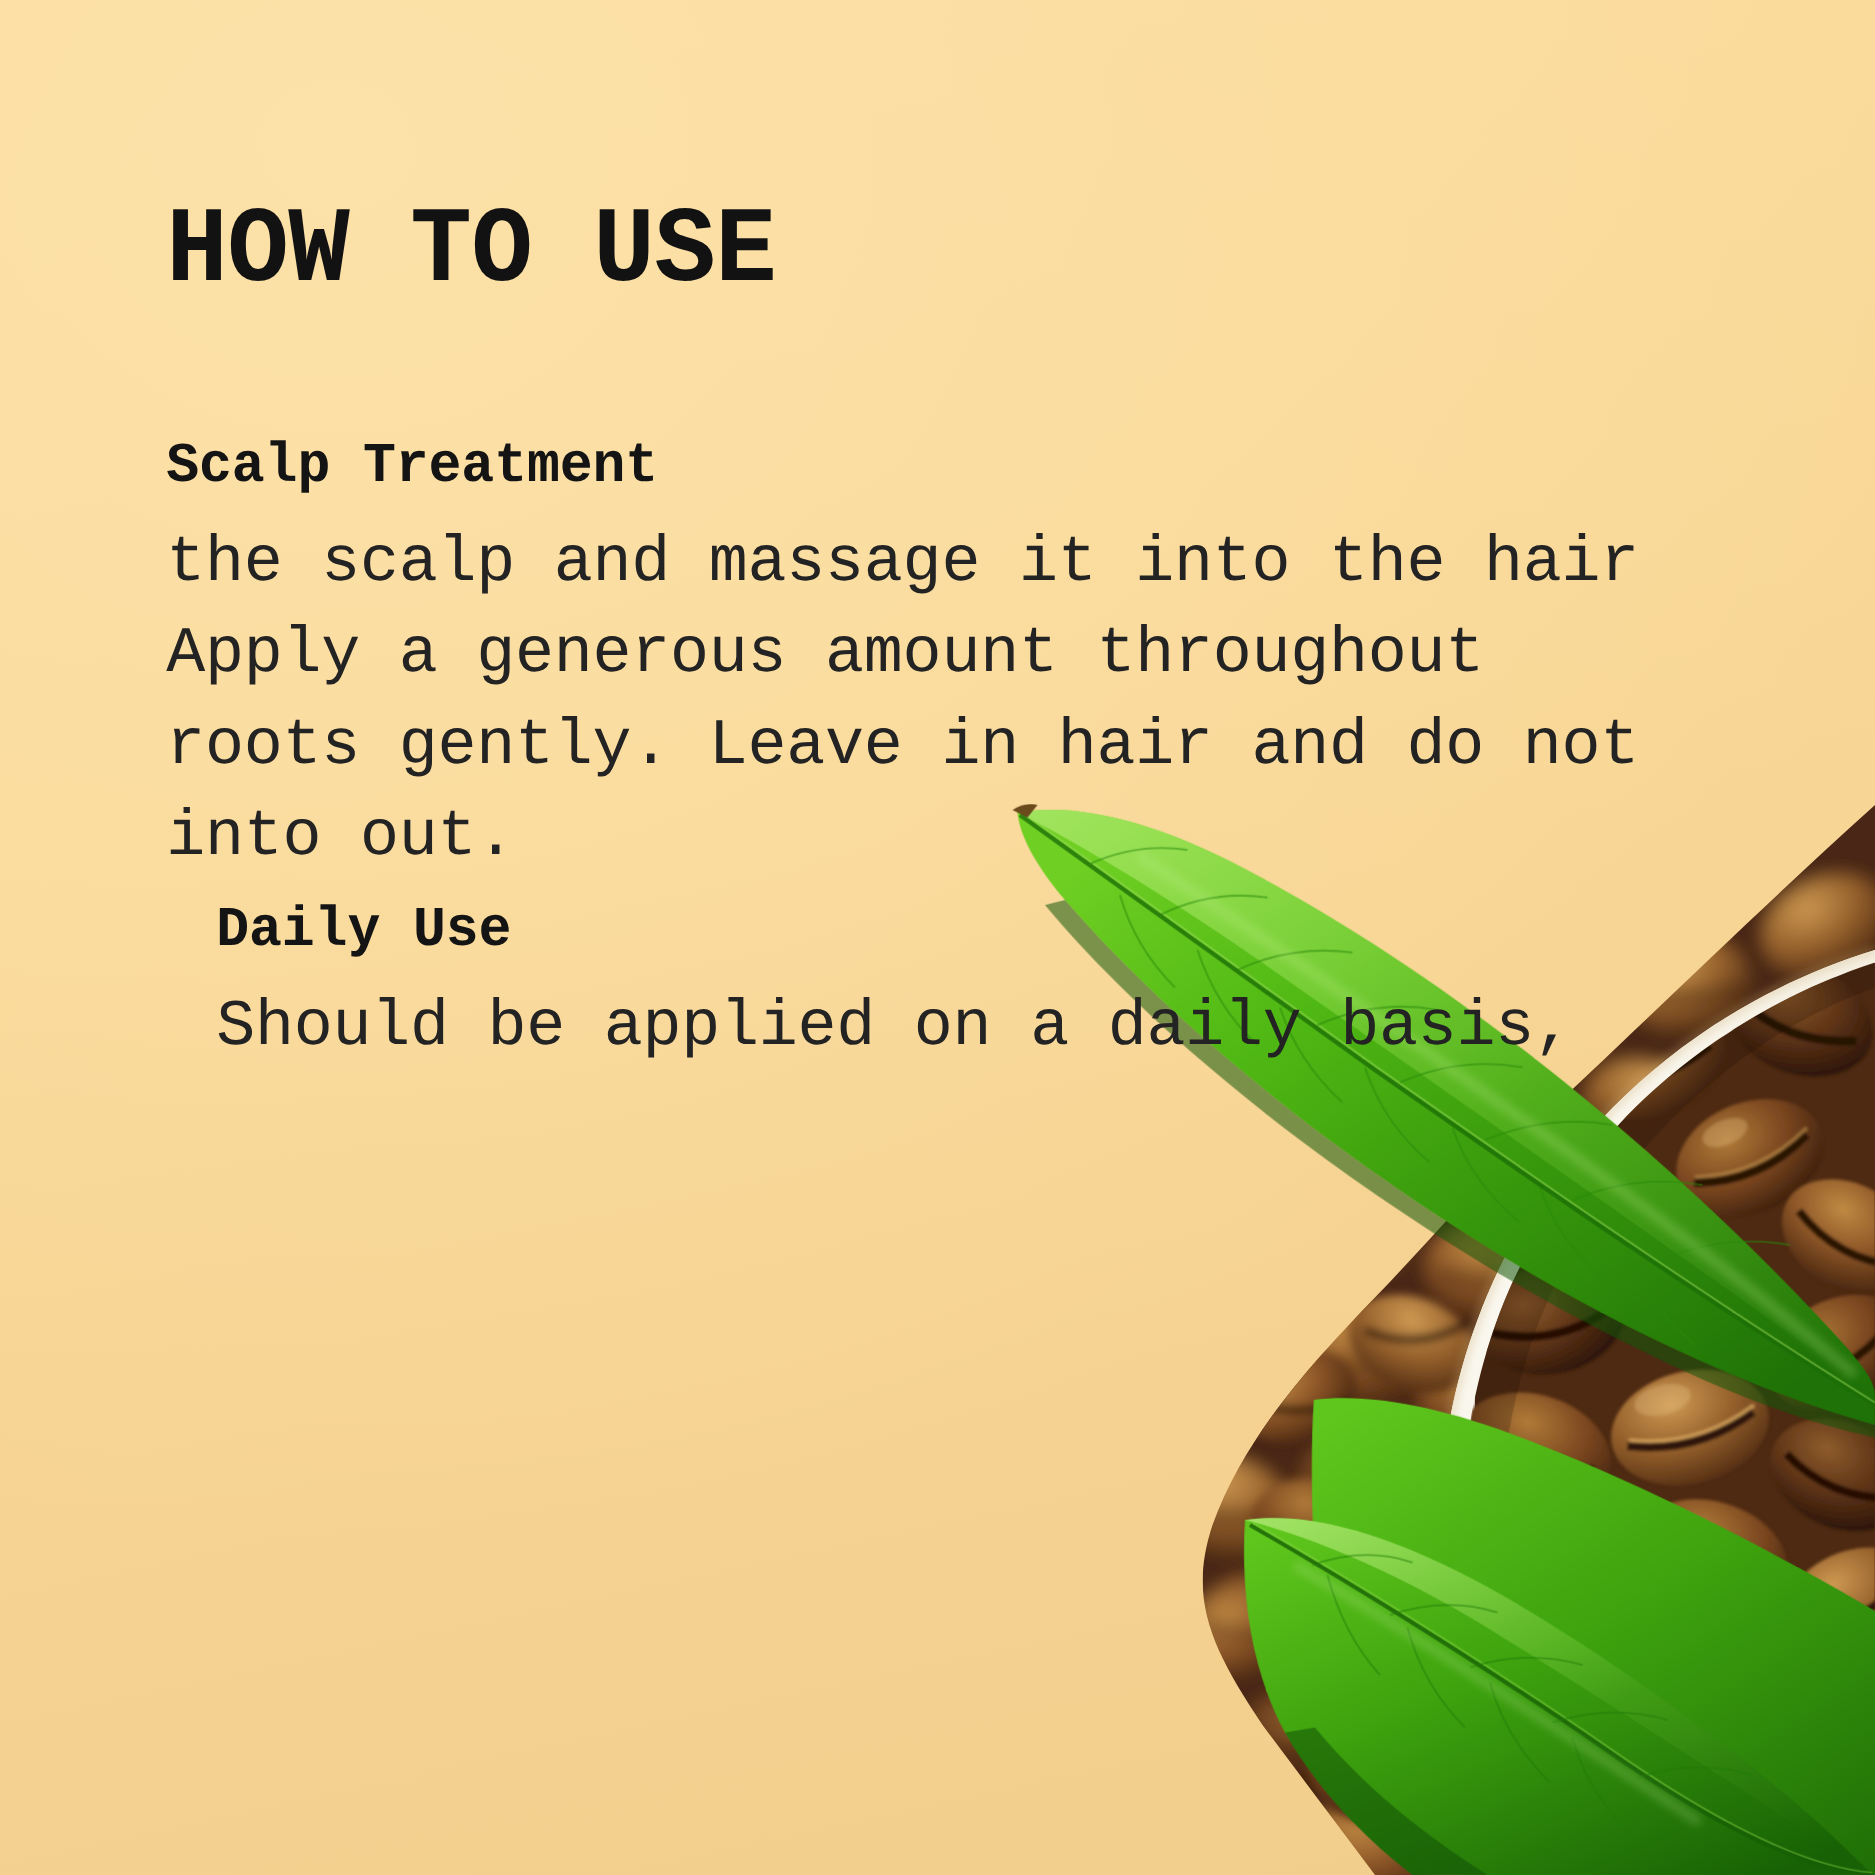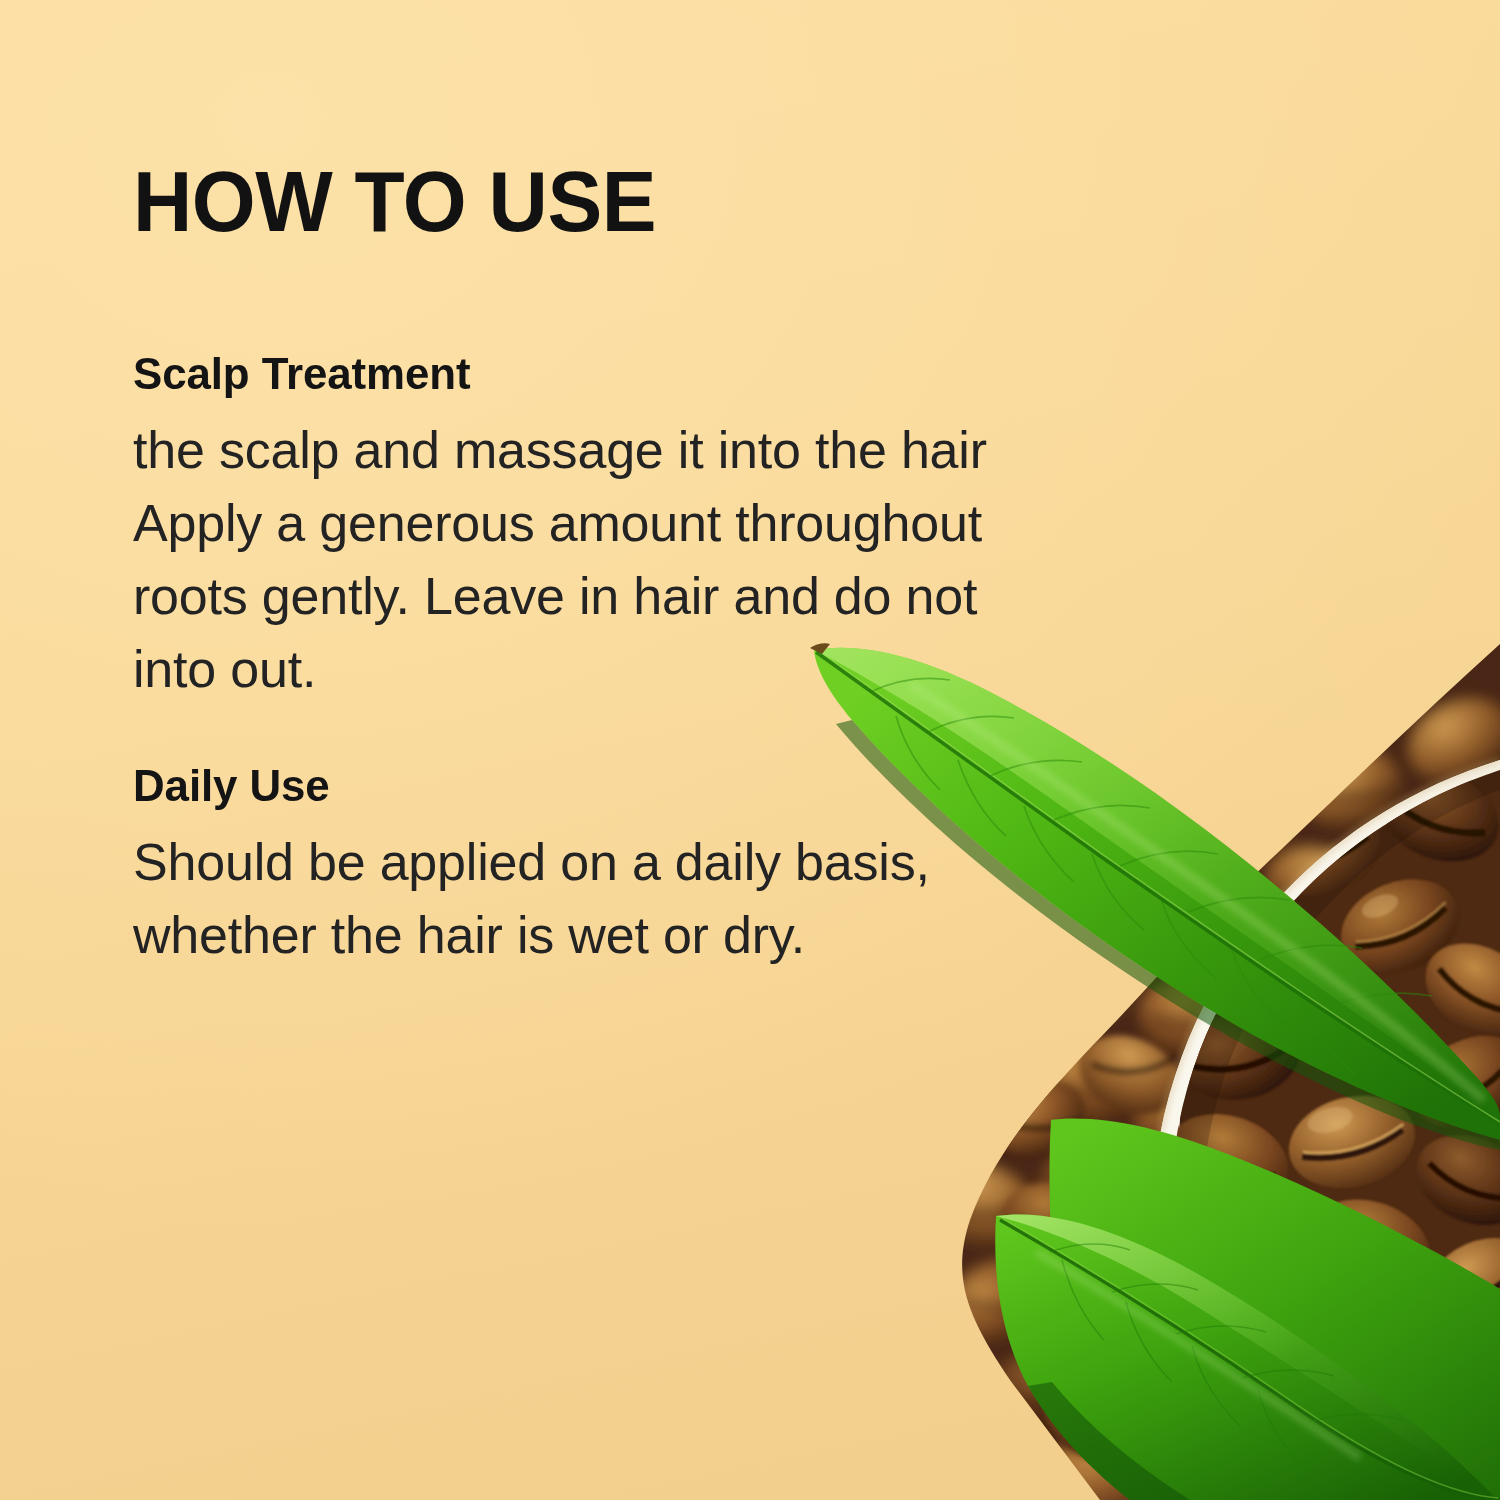--- a/index.html
+++ b/index.html
@@ -18,36 +18,37 @@
       radial-gradient(ellipse 140% 120% at 18% 8%, #FCE1A8 0%, rgba(252,225,168,0) 62%),
       linear-gradient(168deg, #FBDC9E 0%, #F9D897 40%, #F5D291 72%, #F2CE8C 100%);
   }
 
   
   #content{
     position:absolute;
     left:133px; top:0;
     width:960px; height:1500px;
     z-index:40;
+    font-family:Liberation Mono, monospace;
   }
   #page-title{
     position:absolute; left:0; top:158px;
     font-size:86px;
     font-weight:700;
     letter-spacing:-0.5px;
     color:#121212;
     line-height:1;
     transform:scaleX(0.955);
     transform-origin:left center;
     white-space:nowrap;
   }
 
   .section{ position:absolute; left:0; width:940px; }
   #section-scalp{ top:348px; }
-  #section-daily{ top:760px; }
+  #section-daily{ top:719px;margin-left:40px; }
 
   .section-heading{
     font-size:45px;
     font-weight:700;
     color:#141414;
     letter-spacing:-0.1px;
     line-height:1.15;
     margin-bottom:14px;
     transform:scaleX(0.975);
     transform-origin:left center;
@@ -496,17 +497,16 @@
       <span class="ln">Apply a generous amount throughout</span>
       <span class="ln">roots gently. Leave in hair and do not</span>
       <span class="ln">into out.</span>
     </p>
   </section>
 
   <section class="section" id="section-daily">
     <h2 class="section-heading">Daily Use</h2>
     <p class="section-body">
       <span class="ln">Should be applied on a daily basis,</span>
-      <span class="ln">whether the hair is wet or dry.</span>
     </p>
   </section>
 
 </div>
 
 </body></html>

